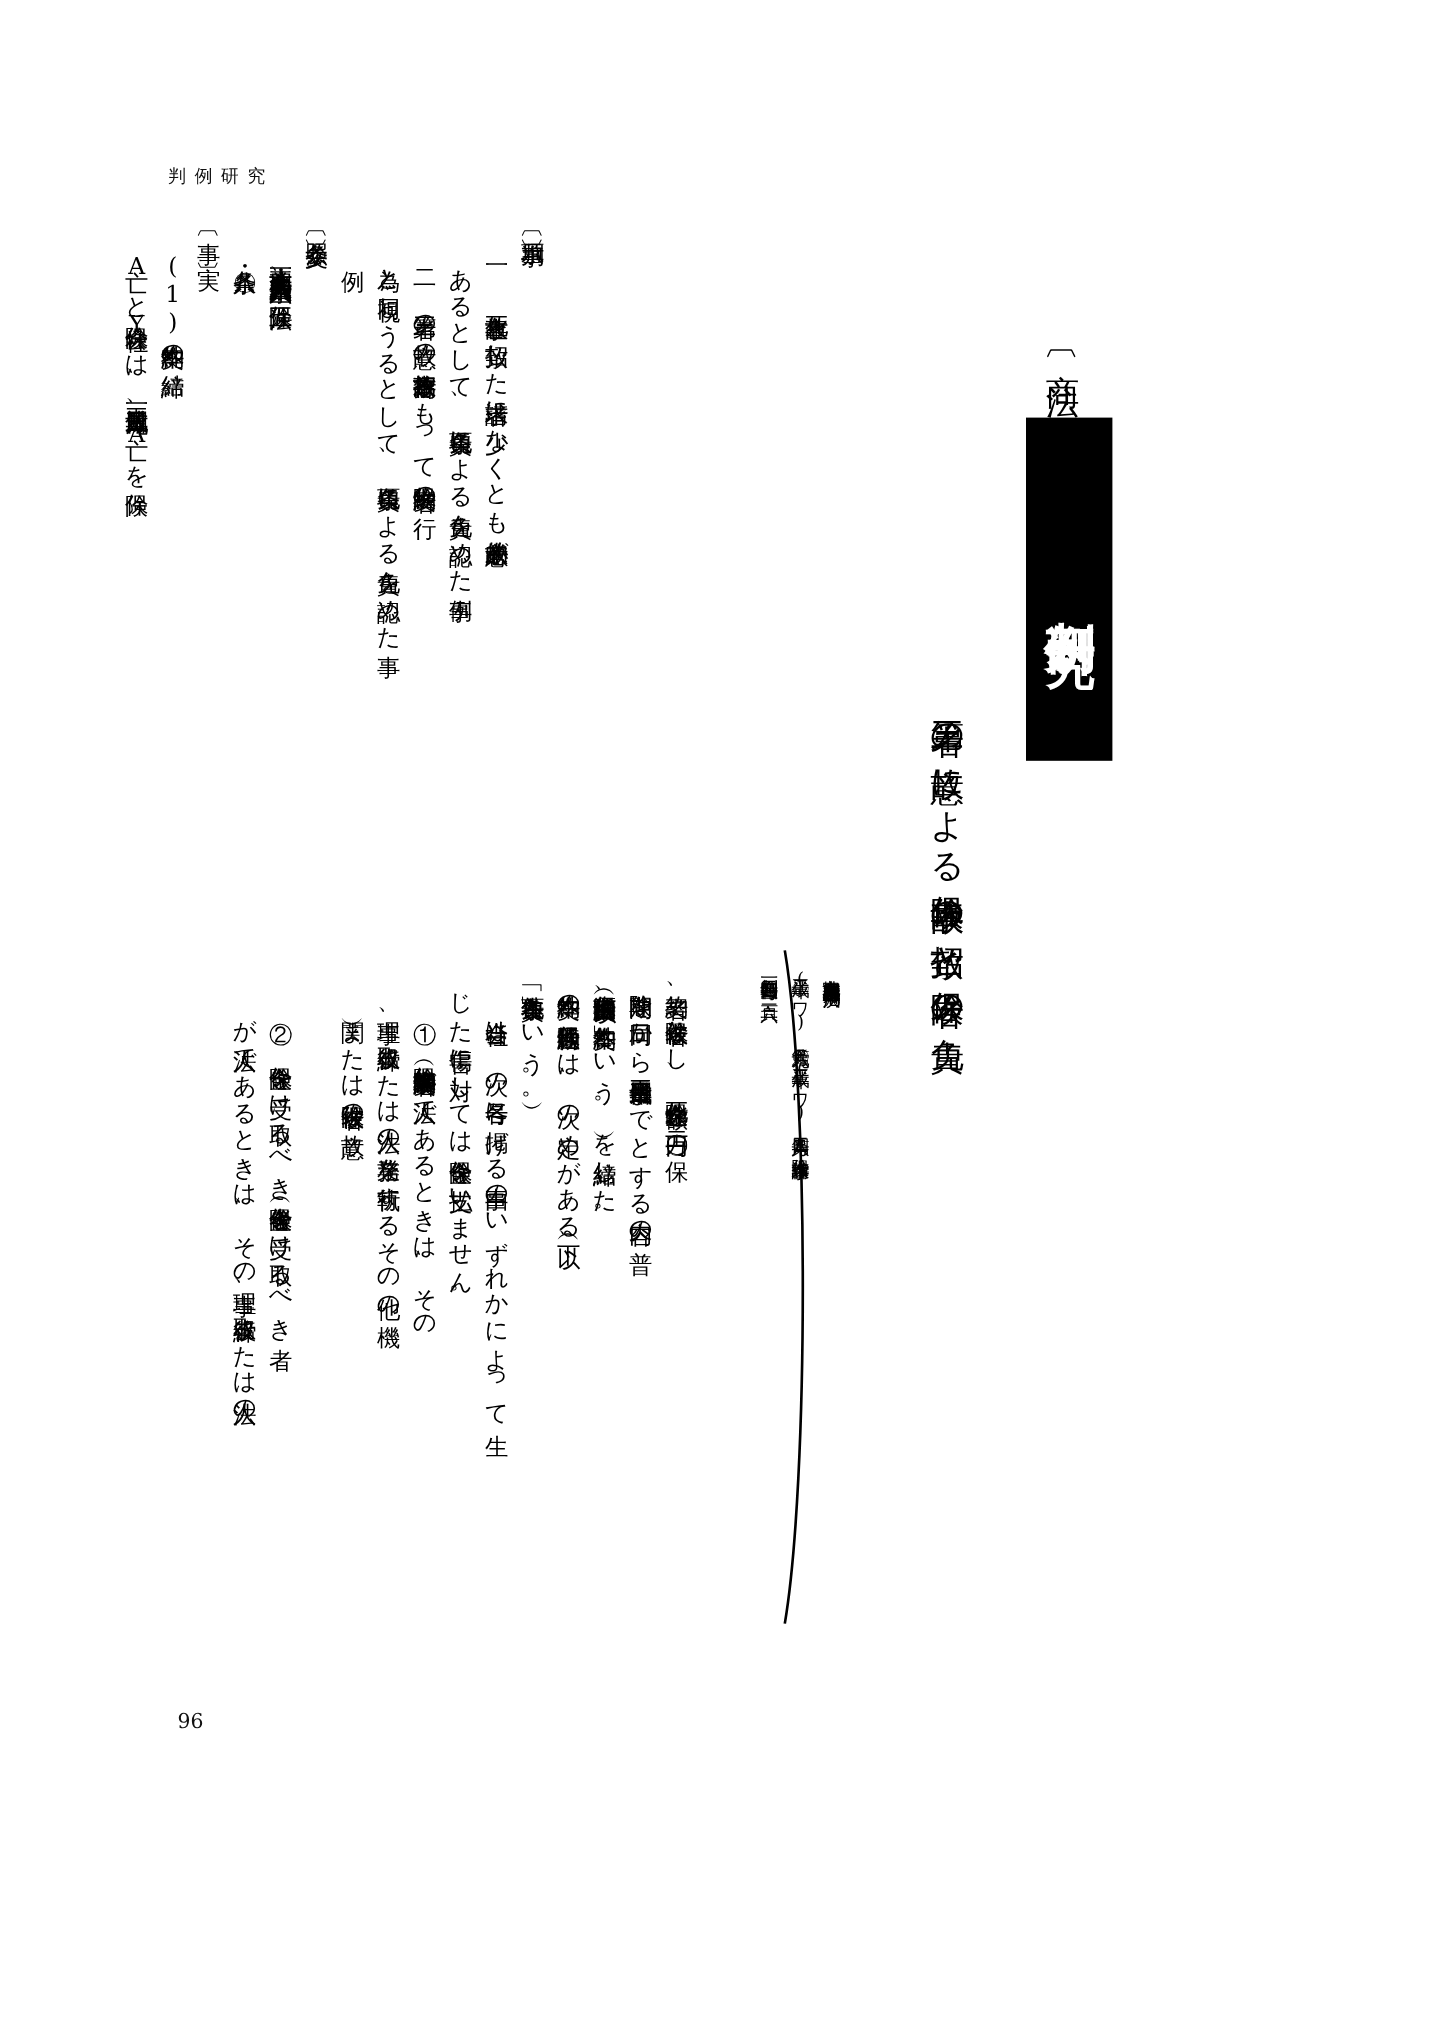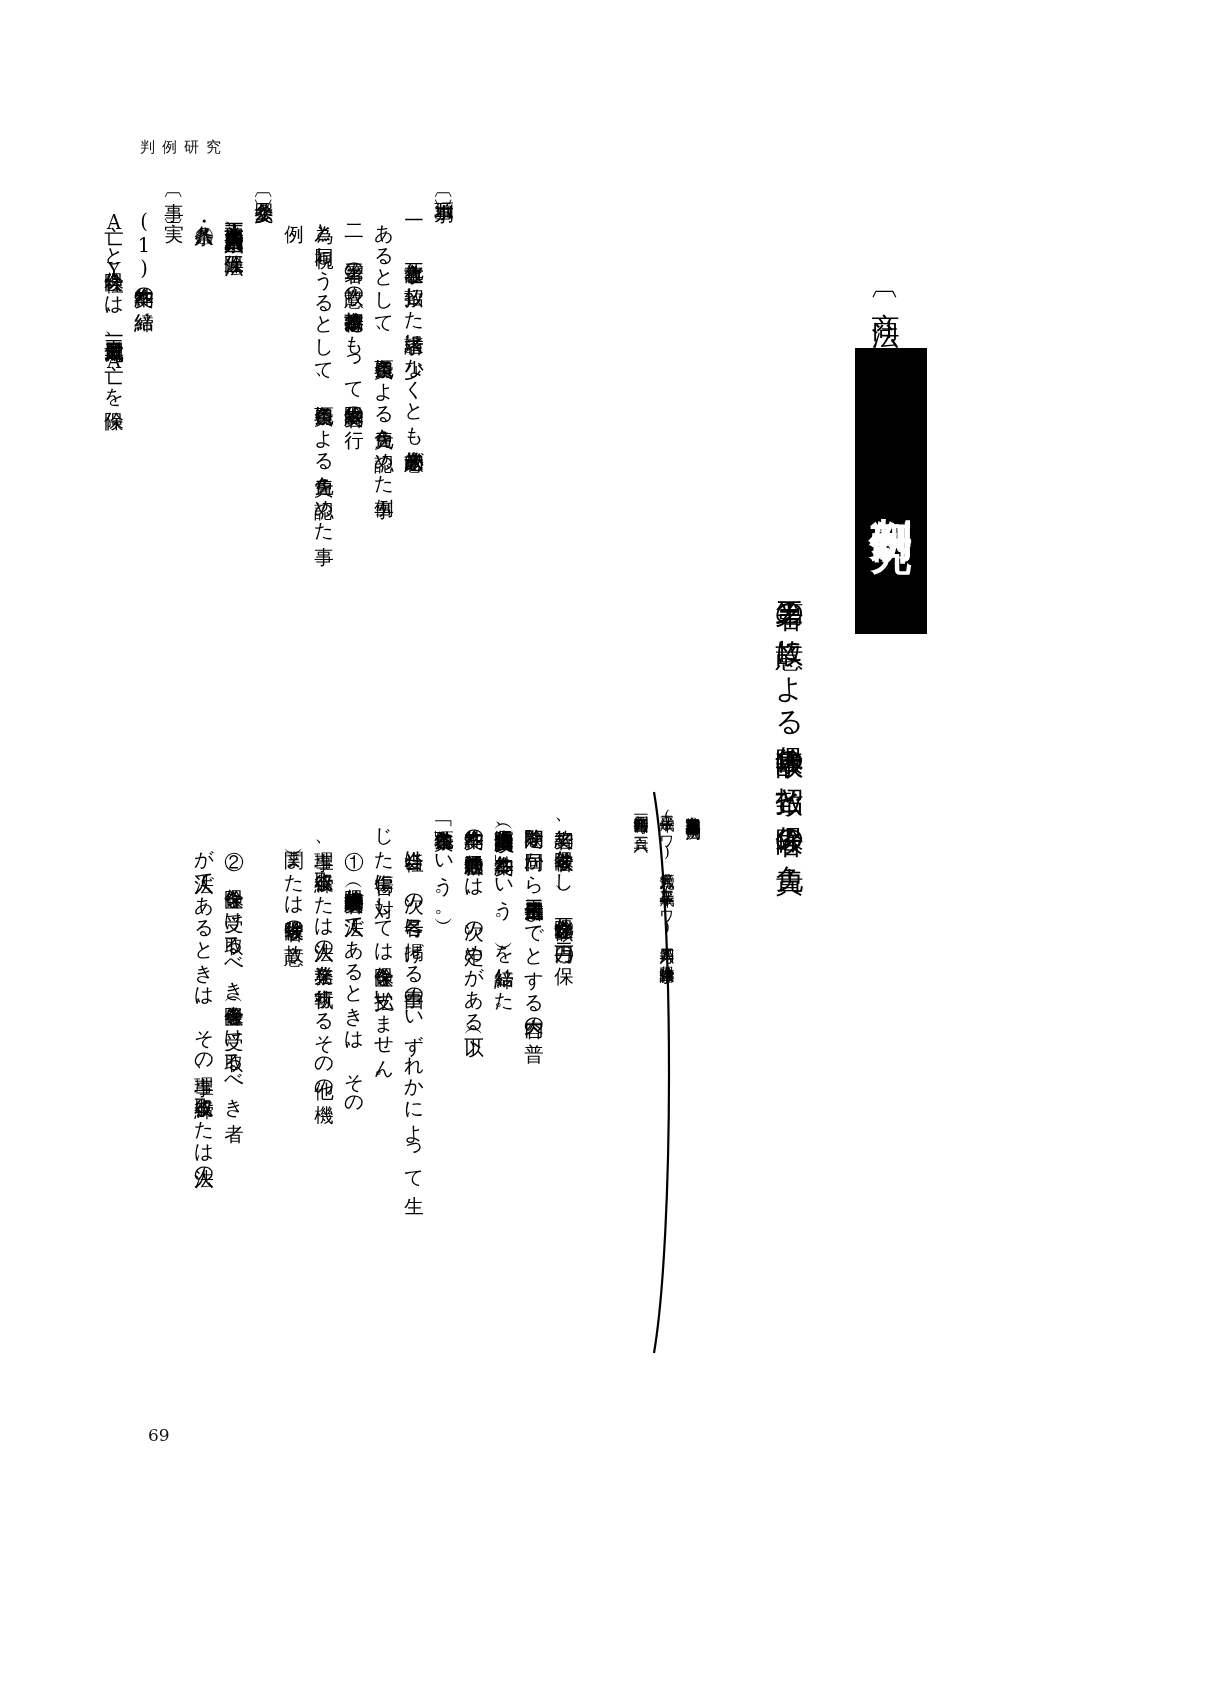--- a/index.html
+++ b/index.html
@@ -129,21 +129,21 @@
   }
   .line.small { font-size: 15px; }
 </style>
 </head>
 <body>
 
 <div class="page">
 
   <div class="running-header">判例研究</div>
 
-  <div class="folio">69</div>
+  <div class="folio">96</div>
 
   <div class="title-box">
     <span class="vtext">判例研究</span>
   </div>
 
   <div class="headline">
     <span class="line" style="left:136px; top:0; font-size:28px; letter-spacing:8px;">〔商法　五五四〕</span>
     <span class="line" style="left:40px; top:296px; font-size:28px; letter-spacing:2px;">第三者の故意による保険事故の招致と保険者の免責</span>
   </div>
 

